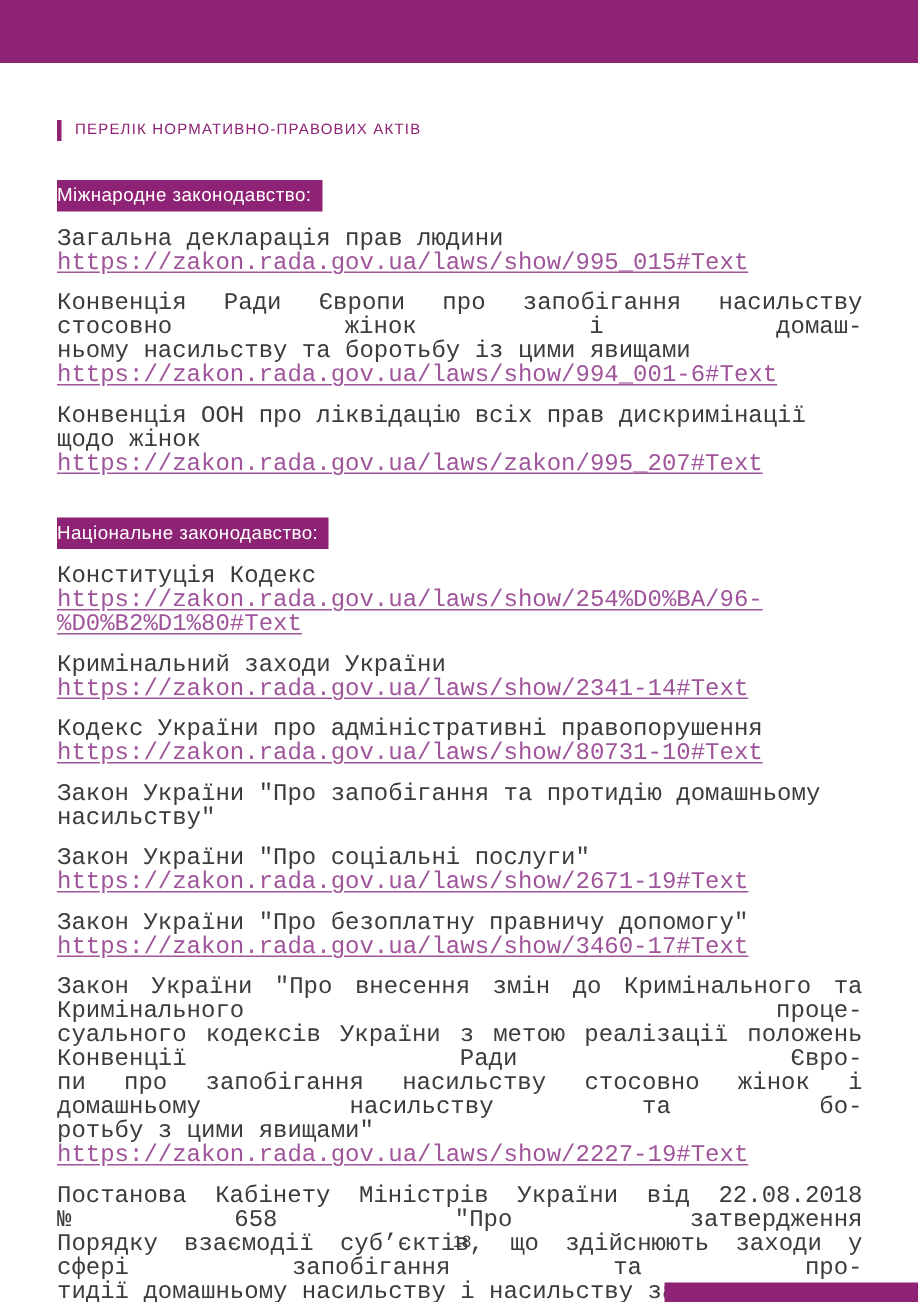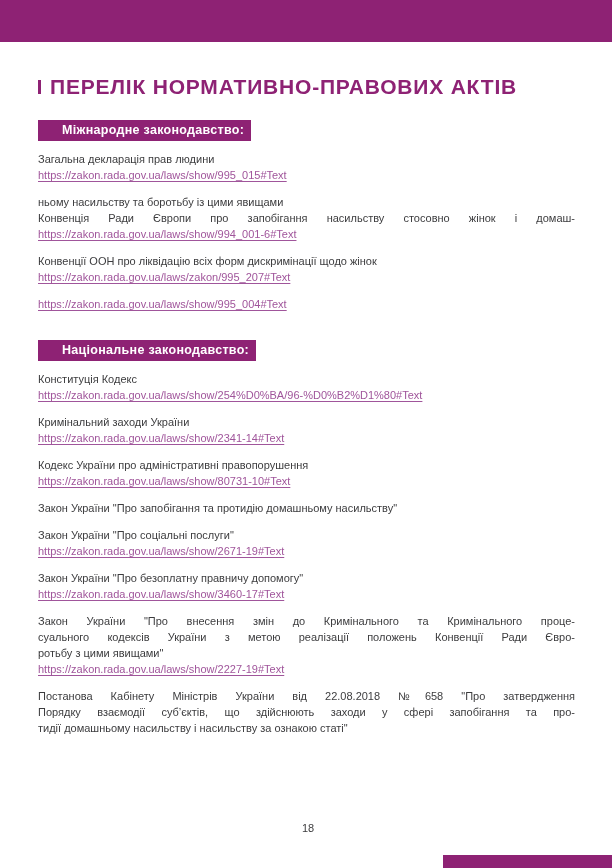--- a/index.html
+++ b/index.html
@@ -31,42 +31,43 @@
     margin:0 0 24px 0;
   }
   .title-tick{
     width:3px;height:14px;
     background:var(--accent);
     margin-right:9px;
     flex:0 0 auto;
   }
   .page-title{
     margin:0;
-    font-size:21px;
+    font-size:10px;
     line-height:18px;
-    font-weight:bold;
+    font-weight:normal;
     letter-spacing:0.8px;
     color:var(--accent);
     white-space:nowrap;
   }
   .chip{
     display:inline-block;
     background:var(--accent);
     color:#ffffff;
     font-size:12.5px;
-    font-weight:bold;
+    font-weight:normal;
     letter-spacing:0.3px;
-    padding:3px 7px 4px 24px;
+    padding:3px 7px 4px 0;
     margin:0 0 10px 0;
   }
   .section + .section{margin-top:28px;}
   .doc-item{
-    font-size:11px;
+    font-size:16px;
     line-height:16px;
     margin-bottom:11px;
+    font-family:Liberation Mono, monospace;
   }
   .doc-line{color:var(--text);}
   .doc-line.just{
     text-align:justify;
     text-align-last:justify;
   }
   .doc-link{
     display:block;
     color:var(--link);
     text-decoration:underline;
@@ -97,28 +98,27 @@
 <div class="content">
   <div class="title-row">
     <span class="title-tick"></span>
     <h1 class="page-title">ПЕРЕЛІК НОРМАТИВНО-ПРАВОВИХ АКТІВ</h1>
   </div>
   <div>
       <section class="section"><div class="chip">Міжнародне законодавство:</div><div class="doc-item">
           <div class="doc-line">Загальна декларація прав людини</div>
           <a class="doc-link">https://zakon.rada.gov.ua/laws/show/995_015#Text</a>
         </div><div class="doc-item">
+          <div class="doc-line just">Конвенція Ради Європи про запобігання насильству стосовно жінок і домаш-</div>
           <div class="doc-line">ньому насильству та боротьбу із цими явищами</div>
-          <div class="doc-line just">Конвенція Ради Європи про запобігання насильству стосовно жінок і домаш-</div>
           <a class="doc-link">https://zakon.rada.gov.ua/laws/show/994_001-6#Text</a>
         </div><div class="doc-item">
-          <div class="doc-line">Конвенції ООН про ліквідацію всіх форм дискримінації щодо жінок</div>
+          <div class="doc-line">Конвенція ООН про ліквідацію всіх прав дискримінації щодо жінок</div>
           <a class="doc-link">https://zakon.rada.gov.ua/laws/zakon/995_207#Text</a>
         </div><div class="doc-item">
-          <a class="doc-link">https://zakon.rada.gov.ua/laws/show/995_004#Text</a>
         </div></section>
       <section class="section"><div class="chip">Національне законодавство:</div><div class="doc-item">
           <div class="doc-line">Конституція Кодекс</div>
           <a class="doc-link">https://zakon.rada.gov.ua/laws/show/254%D0%BA/96-%D0%B2%D1%80#Text</a>
         </div><div class="doc-item">
           <div class="doc-line">Кримінальний заходи України</div>
           <a class="doc-link">https://zakon.rada.gov.ua/laws/show/2341-14#Text</a>
         </div><div class="doc-item">
           <div class="doc-line">Кодекс України про адміністративні правопорушення</div>
           <a class="doc-link">https://zakon.rada.gov.ua/laws/show/80731-10#Text</a>
@@ -126,20 +126,21 @@
           <div class="doc-line">Закон України "Про запобігання та протидію домашньому насильству"</div>
         </div><div class="doc-item">
           <div class="doc-line">Закон України "Про соціальні послуги"</div>
           <a class="doc-link">https://zakon.rada.gov.ua/laws/show/2671-19#Text</a>
         </div><div class="doc-item">
           <div class="doc-line">Закон України "Про безоплатну правничу допомогу"</div>
           <a class="doc-link">https://zakon.rada.gov.ua/laws/show/3460-17#Text</a>
         </div><div class="doc-item">
           <div class="doc-line just">Закон України "Про внесення змін до Кримінального та Кримінального проце-</div>
           <div class="doc-line just">суального кодексів України з метою реалізації положень Конвенції Ради Євро-</div>
+          <div class="doc-line just">пи про запобігання насильству стосовно жінок і домашньому насильству та бо-</div>
           <div class="doc-line">ротьбу з цими явищами"</div>
           <a class="doc-link">https://zakon.rada.gov.ua/laws/show/2227-19#Text</a>
         </div><div class="doc-item">
           <div class="doc-line just">Постанова Кабінету Міністрів України від 22.08.2018 №658 "Про затвердження</div>
           <div class="doc-line just">Порядку взаємодії суб’єктів, що здійснюють заходи у сфері запобігання та про-</div>
           <div class="doc-line">тидії домашньому насильству і насильству за ознакою статі"</div>
         </div></section>
     </div>
 </div>
 

